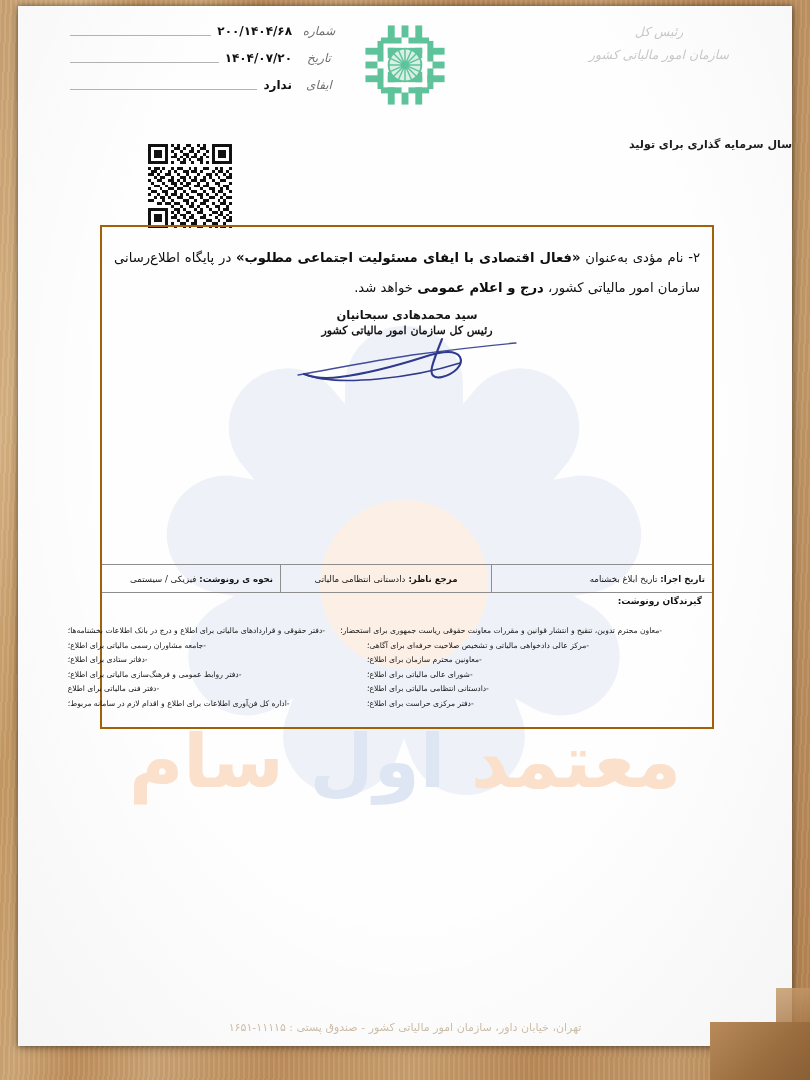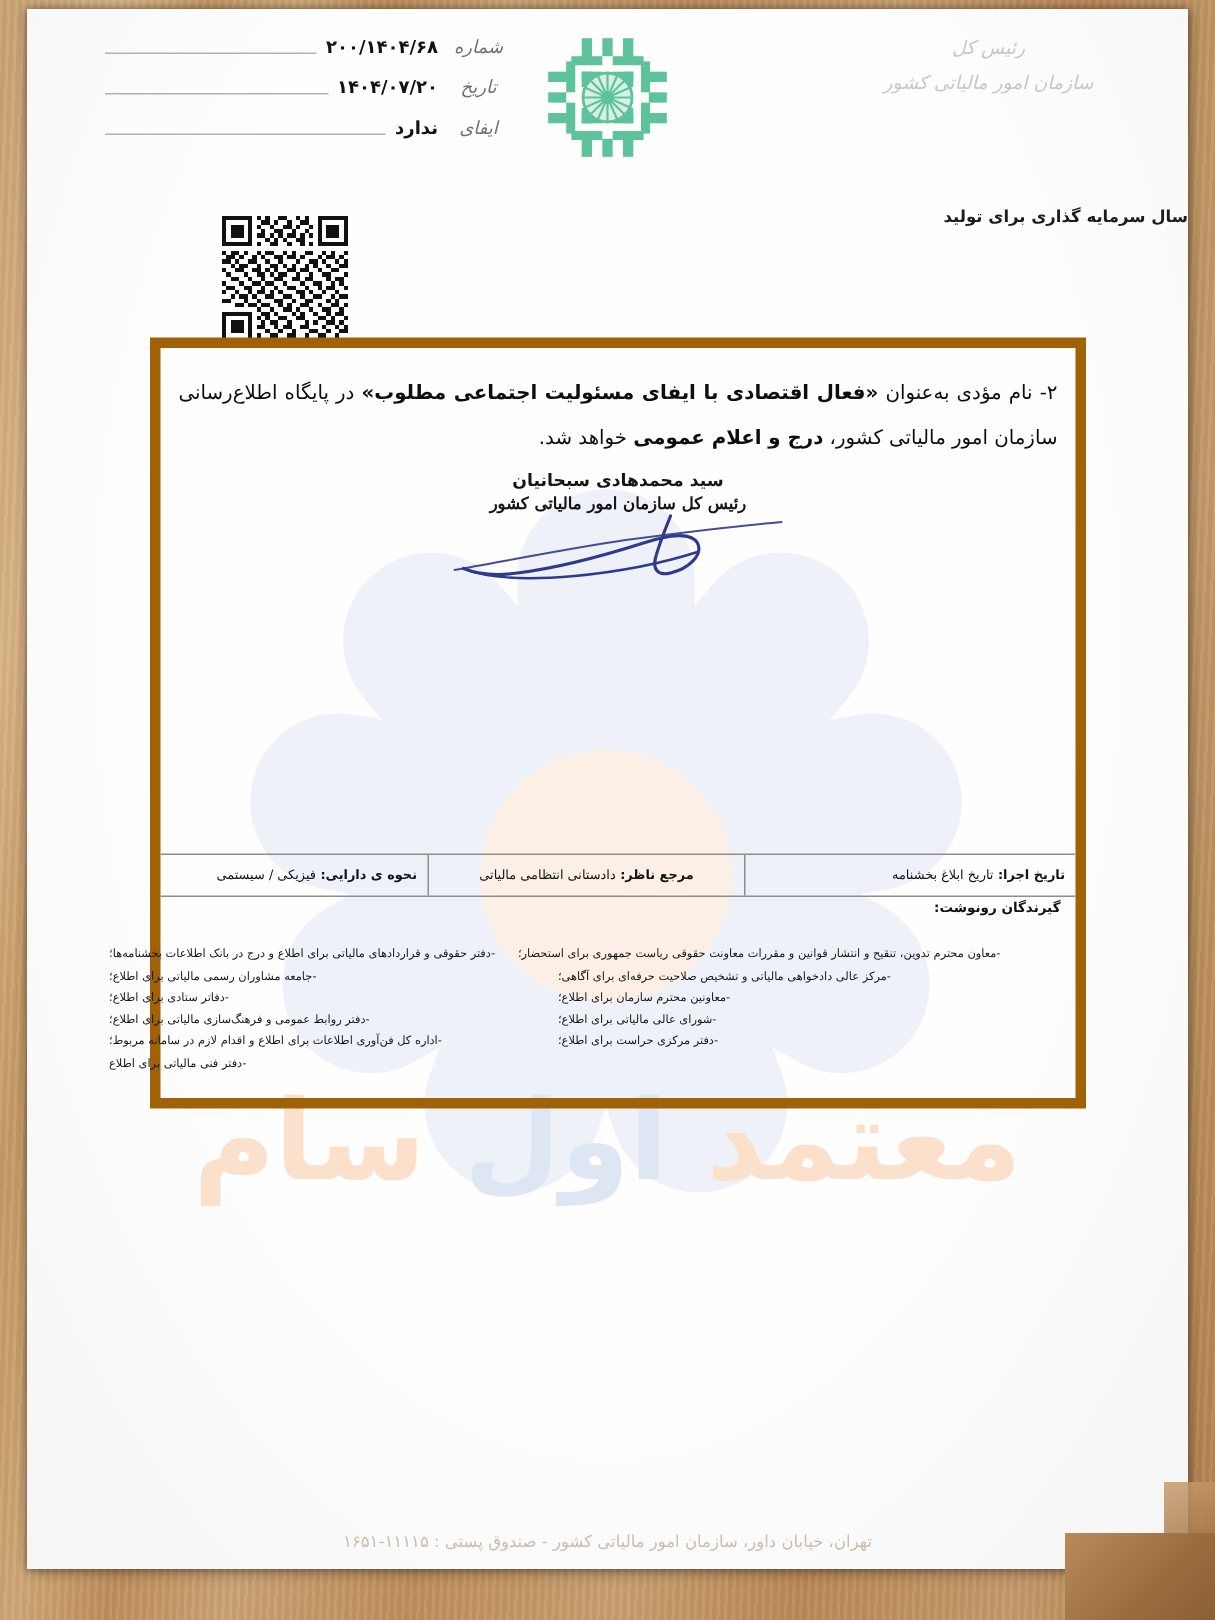--- a/index.html
+++ b/index.html
@@ -57,21 +57,21 @@
 
   .logo{position:absolute;left:0;right:0;margin:0 auto;top:16px;width:86px;height:86px;}
 
   .slogan{position:absolute;left:0;right:0;top:132px;text-align:right;font-size:11px;
     font-weight:bold;color:#1c1c1c;letter-spacing:.2px;}
 
   .qr{position:absolute;right:560px;top:138px;width:84px;height:84px;}
 
   
   #box{position:absolute;left:82px;top:219px;width:610px;height:500px;
-    border:7px solid #a16207;background:transparent;}
+    border:2px solid #a16207;background:transparent;}
   .body-p{position:absolute;right:12px;top:16px;width:586px;text-align:justify;
     font-size:13.2px;line-height:2.25;color:#0e0e0e;}
   .body-p b{font-weight:bold;}
   .sign{position:absolute;left:0;right:0;top:80px;text-align:center;}
   .sign-name{font-size:11.5px;font-weight:bold;color:#151515;line-height:1.5;}
   .sign-title{font-size:11px;font-weight:bold;color:#151515;
     font-family:"DejaVu Serif","Liberation Serif",serif;}
   .sig-svg{position:absolute;left:0;right:0;margin:0 auto;top:104px;width:230px;height:60px;}
 
   
@@ -450,42 +450,43 @@
     <div class="meta">
       <div class="meta-cell c1">
         <span>تاریخ اجرا:</span>
         <span class="val">تاریخ ابلاغ بخشنامه</span>
       </div>
       <div class="meta-cell c2">
         <span>مرجع ناظر:</span>
         <span class="val">دادستانی انتظامی مالیاتی</span>
       </div>
       <div class="meta-cell c3">
-        <span>نحوه ی دارایی:</span>
+        <span>نحوه ی رونوشت:</span>
         <span class="val">فیزیکی / سیستمی</span>
       </div>
     </div>
 
     <div class="recips">
       <div class="recips-title">گیرندگان رونوشت:</div>
       <div class="recip-cols">
         <ul class="rcol right">
           <li>-معاون محترم تدوین، تنقیح و انتشار قوانین و مقررات معاونت حقوقی ریاست جمهوری برای استحضار؛</li>
           <li>-مرکز عالی دادخواهی مالیاتی و تشخیص صلاحیت حرفه‌ای برای آگاهی؛</li>
           <li>-معاونین محترم سازمان برای اطلاع؛</li>
           <li>-شورای عالی مالیاتی برای اطلاع؛</li>
+          <li>-دادستانی انتظامی مالیاتی برای اطلاع؛</li>
           <li>-دفتر مرکزی حراست برای اطلاع؛</li>
         </ul>
         <ul class="rcol left">
           <li>-دفتر حقوقی و قراردادهای مالیاتی برای اطلاع و درج در بانک اطلاعات بخشنامه‌ها؛</li>
           <li>-جامعه مشاوران رسمی مالیاتی برای اطلاع؛</li>
           <li>-دفاتر ستادی برای اطلاع؛</li>
           <li>-دفتر روابط عمومی و فرهنگ‌سازی مالیاتی برای اطلاع؛</li>
+          <li>-دفتر فنی مالیاتی برای اطلاع</li>
           <li>-اداره کل فن‌آوری اطلاعات برای اطلاع و اقدام لازم در سامانه مربوط؛</li>
-          <li>-دفتر فنی مالیاتی برای اطلاع</li>
         </ul>
       </div>
     </div>
   </div>
 
   <div class="footer">تهران، خیابان داور، سازمان امور مالیاتی کشور - صندوق پستی : ۱۱۱۱۵-۱۶۵۱</div>
 </div>
 
 <div id="corner2"></div>
 <div id="corner"></div>

